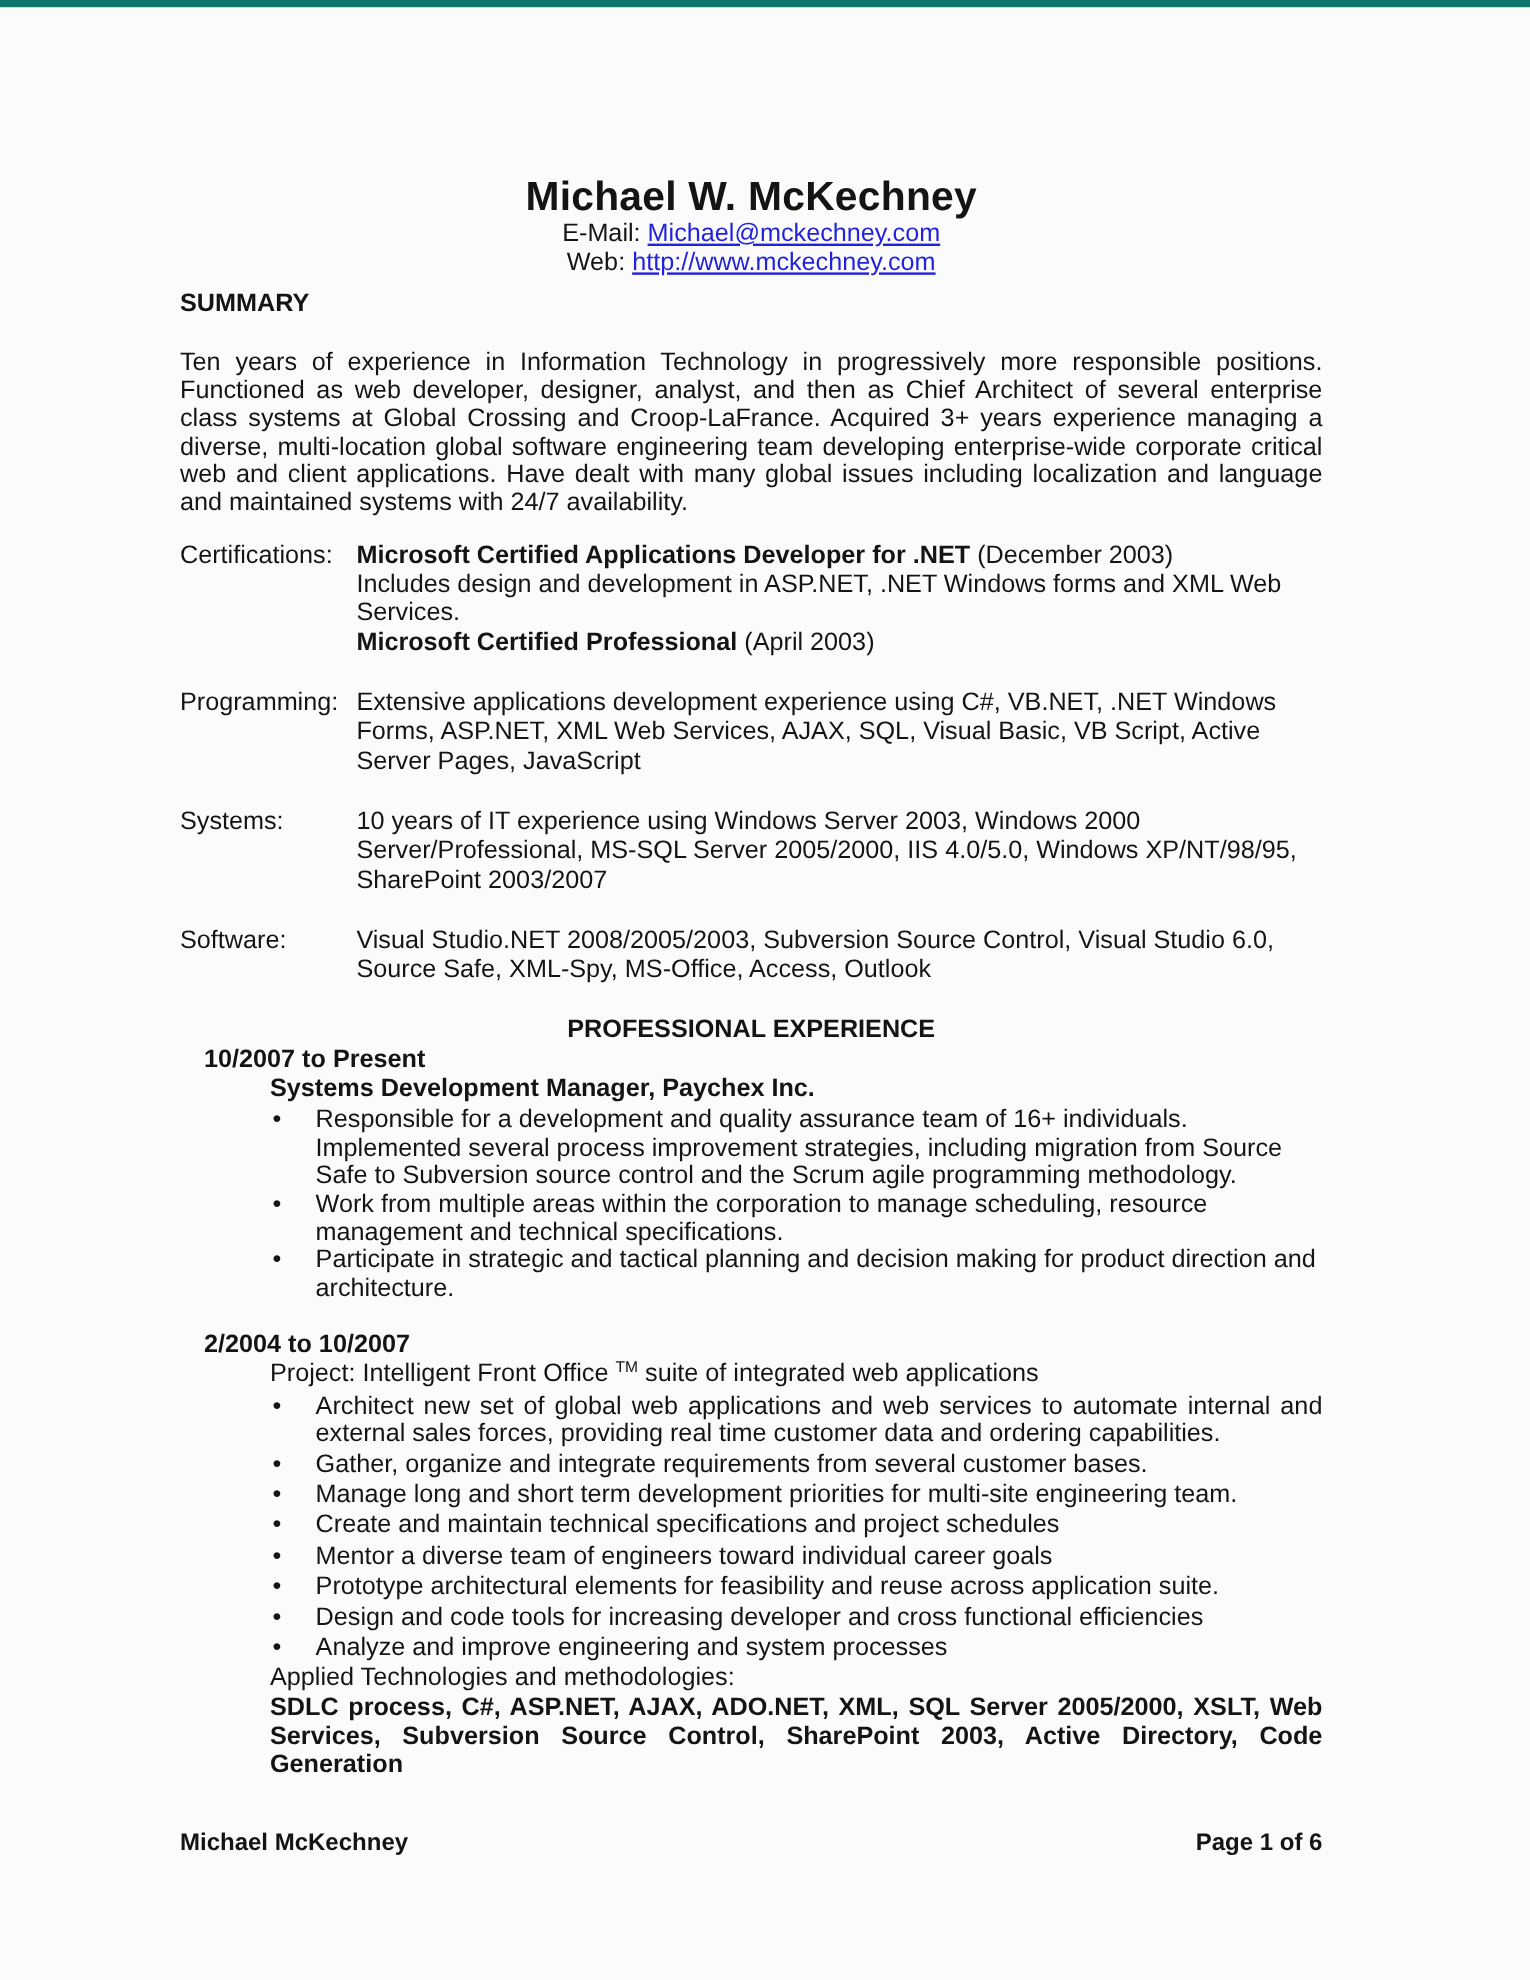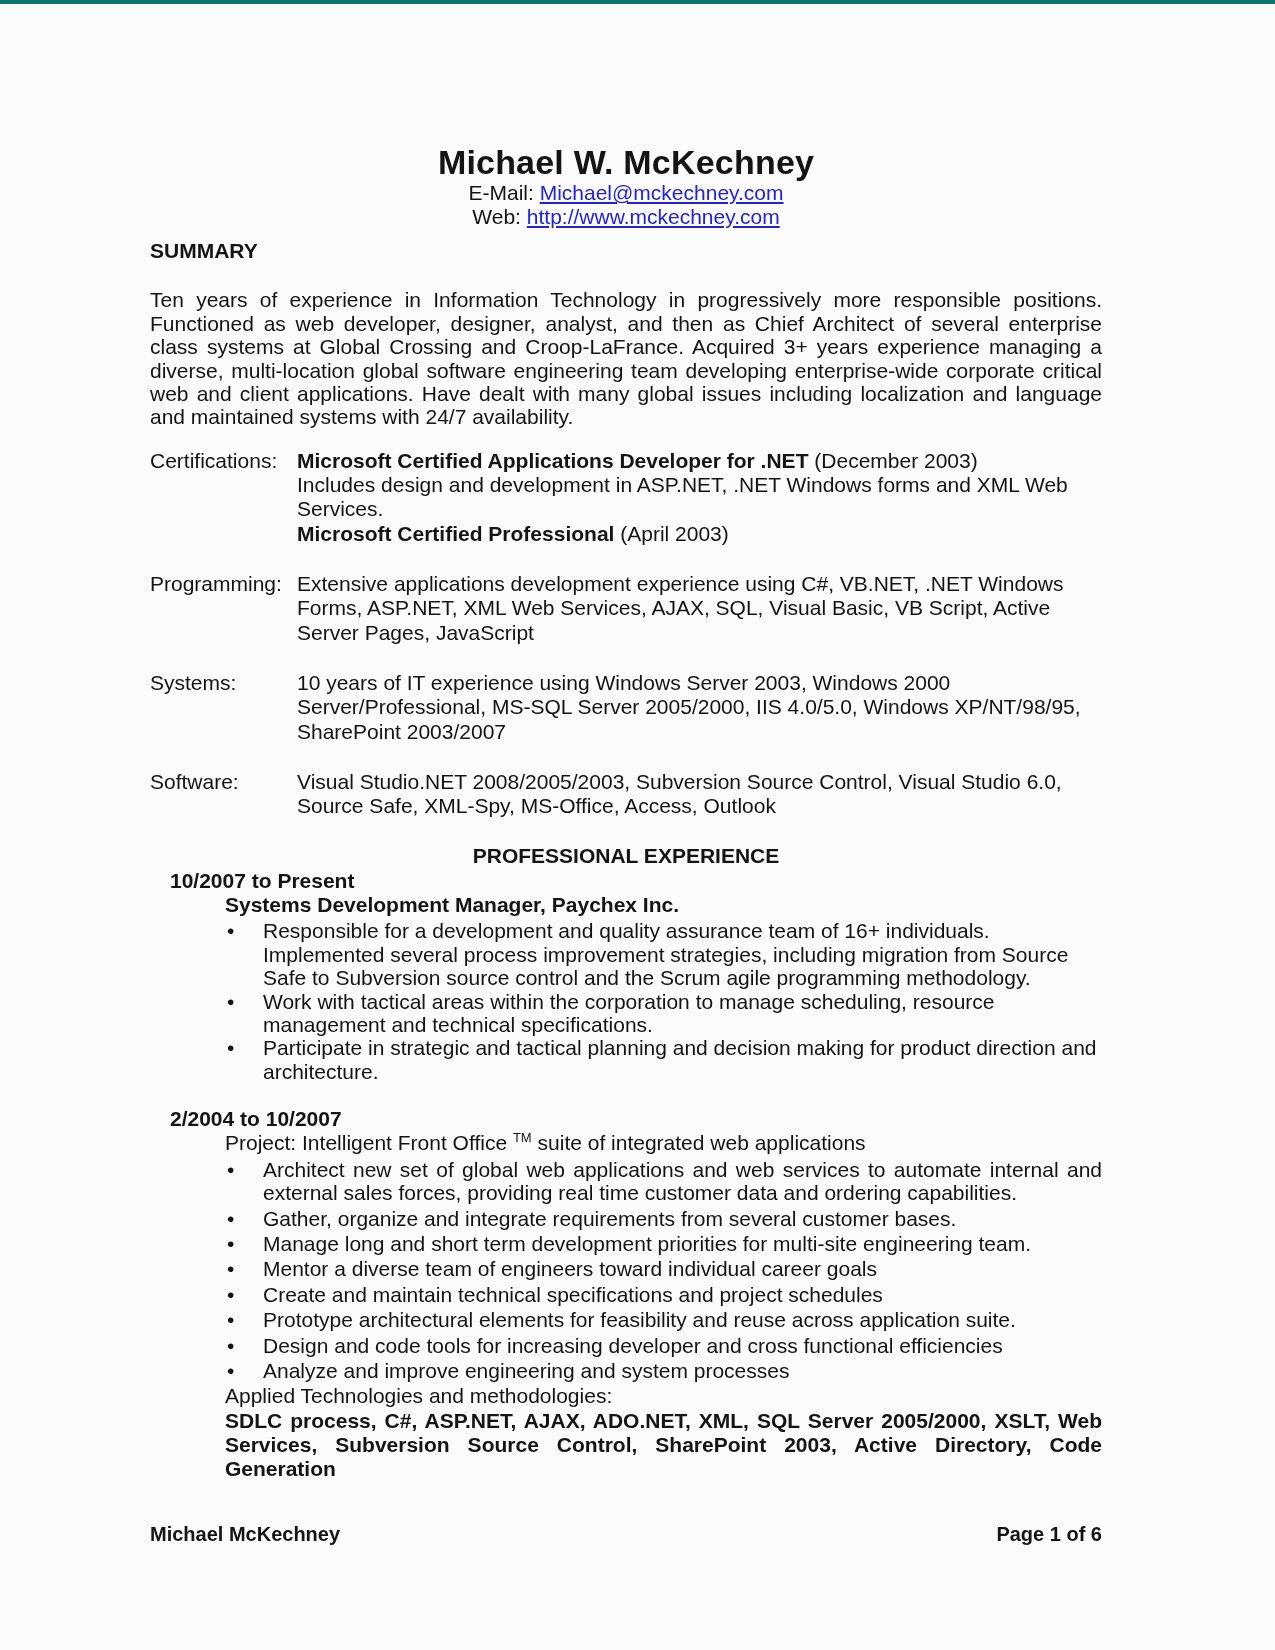--- a/index.html
+++ b/index.html
@@ -8,21 +8,21 @@
     font-family: "Liberation Sans", "DejaVu Sans", sans-serif;
     background: #fbfbfb;
     color: #141414;
     position: relative;
     overflow: hidden;
   }
   .page {
     position: relative;
     width: 1275px;
     height: 1650px;
-    border-top: 4px solid #0f766e;
+    border-top: 6px solid #0f766e;
     padding: 139px 173px 0 150px;
     font-size: 21px;
     line-height: 23.4px;
   }
   .center { text-align: center; }
   .b { font-weight: bold; }
   .name {
     font-size: 34px;
     line-height: 38px;
     font-weight: bold;
@@ -150,36 +150,36 @@
   </div>
 
   <div class="exp-heading">PROFESSIONAL EXPERIENCE</div>
 
   <div class="job">
     <div class="job-dates">10/2007 to Present</div>
     <div class="job-indent">
       <div class="job-title">Systems Development Manager, Paychex Inc.</div>
       <ul class="bullets">
         <li>Responsible for a development and quality assurance team of 16+ individuals. Implemented several process improvement strategies, including migration from Source Safe to Subversion source control and the Scrum agile programming methodology.</li>
-        <li>Work with tactical areas within the corporation to manage scheduling, resource management and technical specifications.</li>
+        <li>Work from multiple areas within the corporation to manage scheduling, resource management and technical specifications.</li>
         <li>Participate in strategic and tactical planning and decision making for product direction and architecture.</li>
       </ul>
     </div>
   </div>
 
   <div class="job job2">
     <div class="job-dates">2/2004 to 10/2007</div>
     <div class="job-indent">
       <div class="project-line"><span>Project: Intelligent Front Office</span> <sup>TM</sup><span> suite of integrated web applications</span></div>
       <ul class="bullets spaced">
         <li class="justify">Architect new set of global web applications and web services to automate internal and external sales forces, providing real time customer data and ordering capabilities.</li>
         <li>Gather, organize and integrate requirements from several customer bases.</li>
         <li>Manage long and short term development priorities for multi-site engineering team.</li>
+        <li>Create and maintain technical specifications and project schedules</li>
         <li>Mentor a diverse team of engineers toward individual career goals</li>
-        <li>Create and maintain technical specifications and project schedules</li>
         <li>Prototype architectural elements for feasibility and reuse across application suite.</li>
         <li>Design and code tools for increasing developer and cross functional efficiencies</li>
         <li>Analyze and improve engineering and system processes</li>
       </ul>
       <div>Applied Technologies and methodologies:</div>
       <div class="tech-text">SDLC process, C#, ASP.NET, AJAX, ADO.NET, XML, SQL Server 2005/2000, XSLT, Web Services, Subversion Source Control, SharePoint 2003, Active Directory, Code Generation</div>
     </div>
   </div>
 
   <div class="footer">

